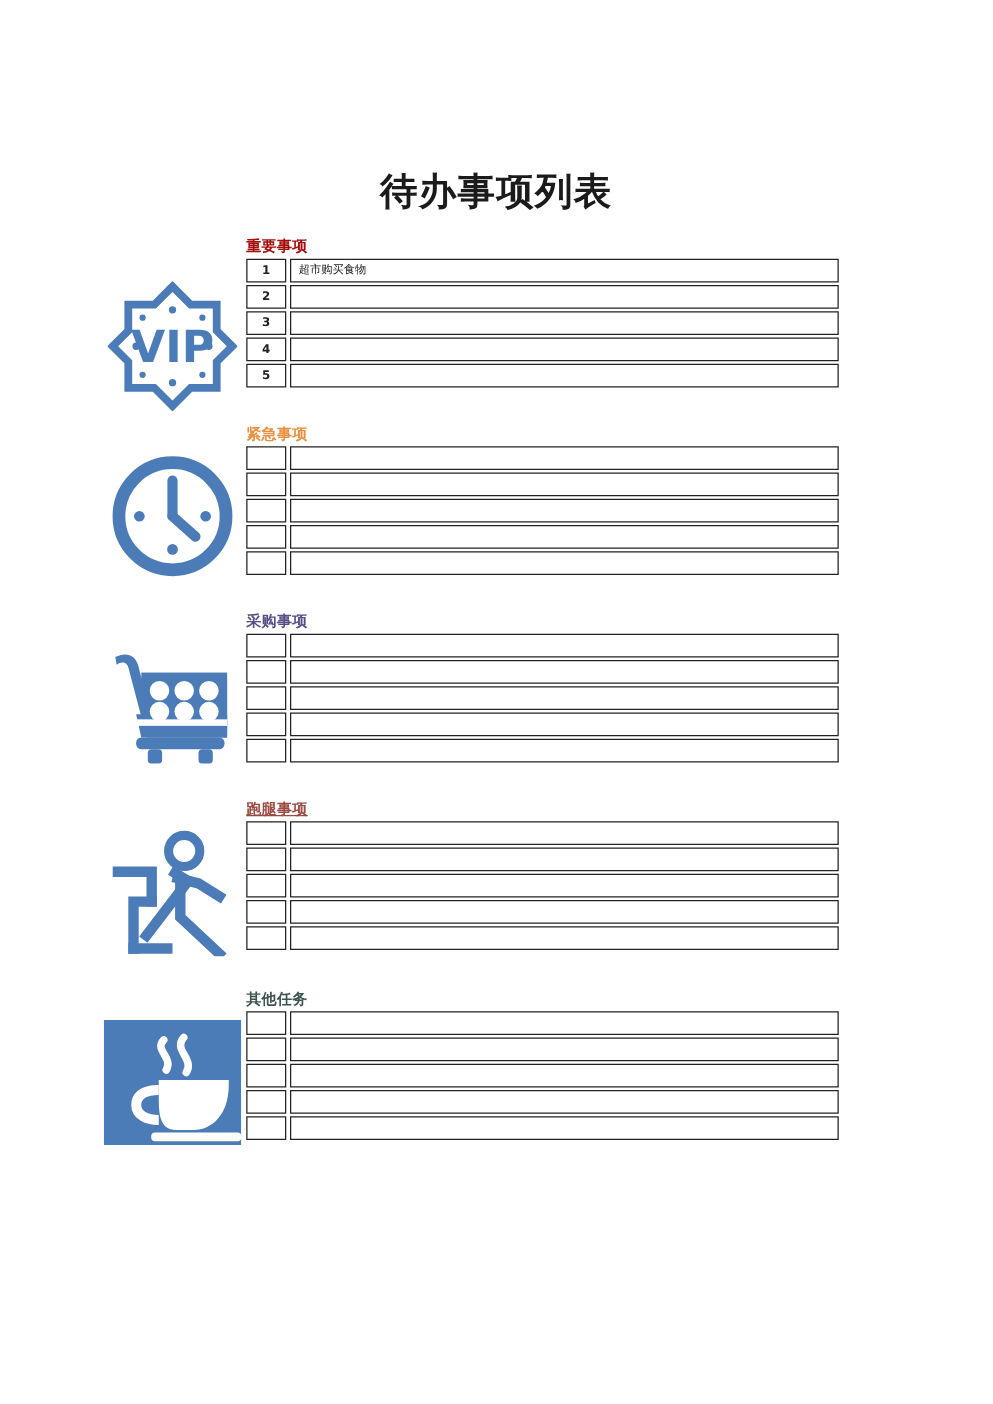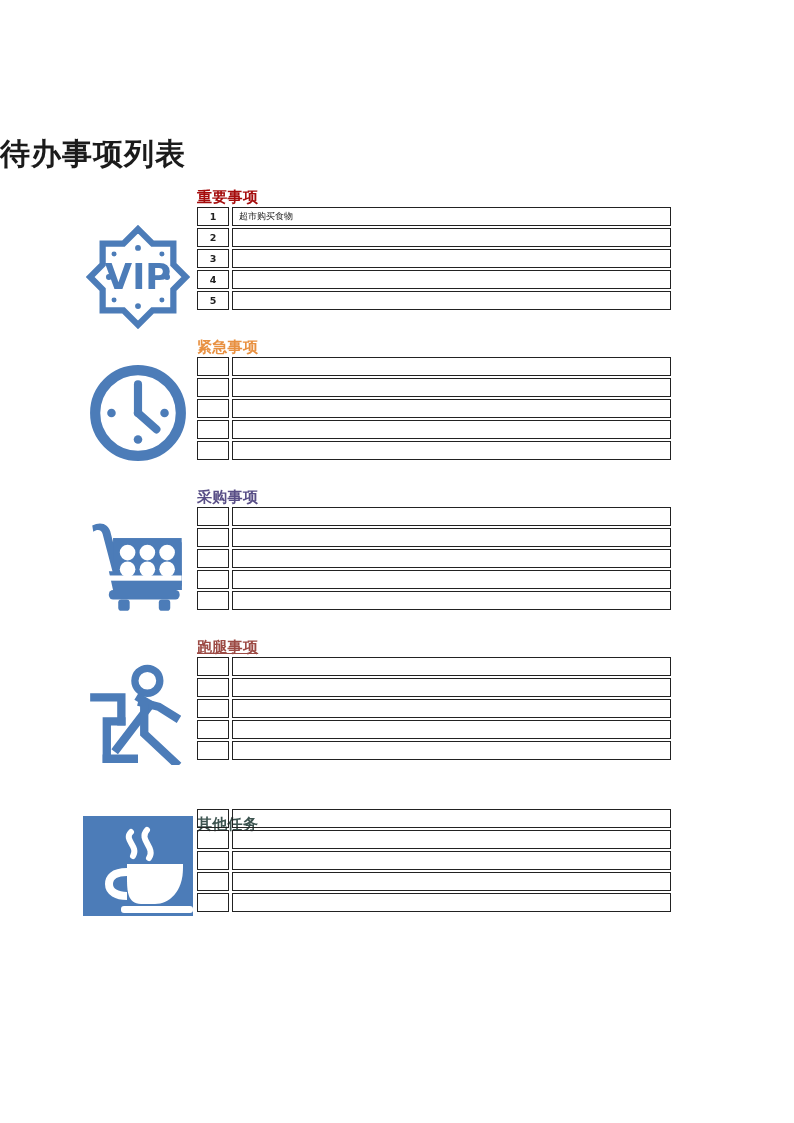--- a/index.html
+++ b/index.html
@@ -23,40 +23,40 @@
     height: 1123px;
     background: #ffffff;
   }
 
   
   .doc-title {
     position: absolute;
     left: 0;
     top: 136px;
     width: 794px;
-    text-align: left;
+    text-align: center;
     font-size: 30px;
     line-height: 36px;
     font-weight: bold;
     color: #1b1b1b;
     letter-spacing: 1px;
   }
 
   
   .section {
     position: absolute;
     left: 0;
     width: 794px;
   }
 
   .sec-head {
     position: absolute;
     left: 197px;
     top: 0;
-    font-size: 15px;
+    font-size: 12px;
     line-height: 14px;
     font-weight: bold;
     letter-spacing: 0.3px;
     white-space: nowrap;
   }
 
   .rows {
     position: absolute;
     left: 197px;
     top: 17px;
@@ -263,21 +263,21 @@
     <circle cx="59" cy="19" r="12" fill="none" stroke="#4c7cb8" stroke-width="7"></circle>
     <path d="M8 35 L34 35 L34 58" fill="none" stroke="#4c7cb8" stroke-width="8" stroke-linecap="square" stroke-linejoin="miter"></path>
     <path d="M34 58 L20 58 L20 94" fill="none" stroke="#4c7cb8" stroke-width="8" stroke-linecap="square" stroke-linejoin="miter"></path>
     <path d="M20 94 L46 94" fill="none" stroke="#4c7cb8" stroke-width="8" stroke-linecap="square"></path>
     <path d="M30 84 L62 42 L52 36" fill="none" stroke="#4c7cb8" stroke-width="8" stroke-linejoin="miter" stroke-linecap="square"></path>
     <path d="M54 40 L70 44 L86 54" fill="none" stroke="#4c7cb8" stroke-width="8" stroke-linejoin="miter" stroke-linecap="square"></path>
     <path d="M56 46 L56 70 L86 98" fill="none" stroke="#4c7cb8" stroke-width="8" stroke-linejoin="miter" stroke-linecap="square"></path>
   </svg>
 </div>
       <div class="section" style="top: 792px;">
-        <div class="sec-head" style="color: rgb(61, 84, 80); margin-top: 25px;">其他任务</div>
+        <div class="sec-head" style="color: rgb(61, 84, 80);">其他任务</div>
         <div class="rows" style="color: rgb(61, 84, 80);">
           <div class="row">
             <div class="num-cell"></div>
             <div class="txt-cell"></div>
           </div>
           <div class="row">
             <div class="num-cell"></div>
             <div class="txt-cell"></div>
           </div>
           <div class="row">

